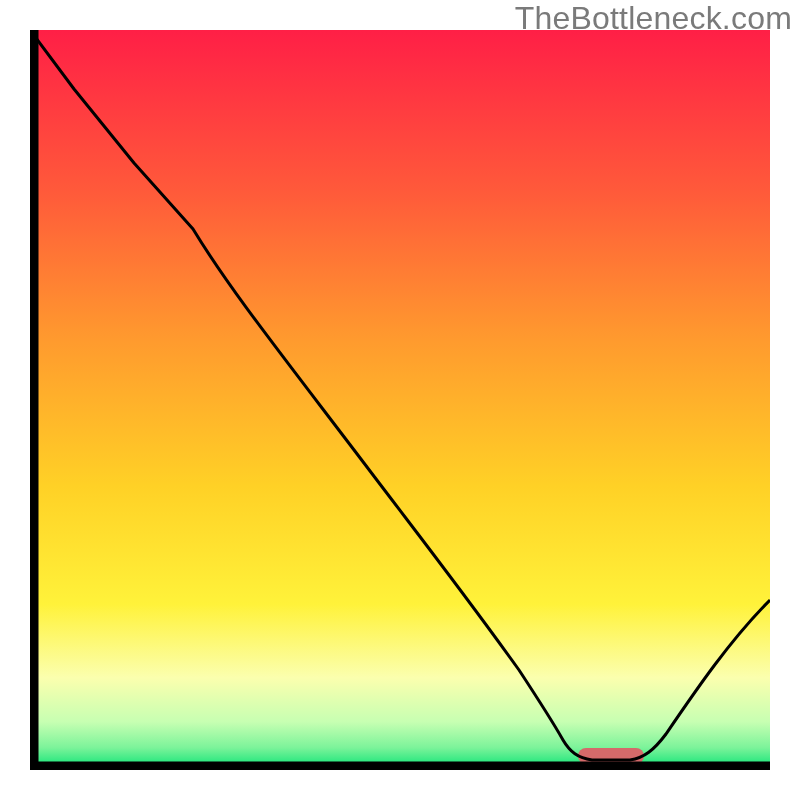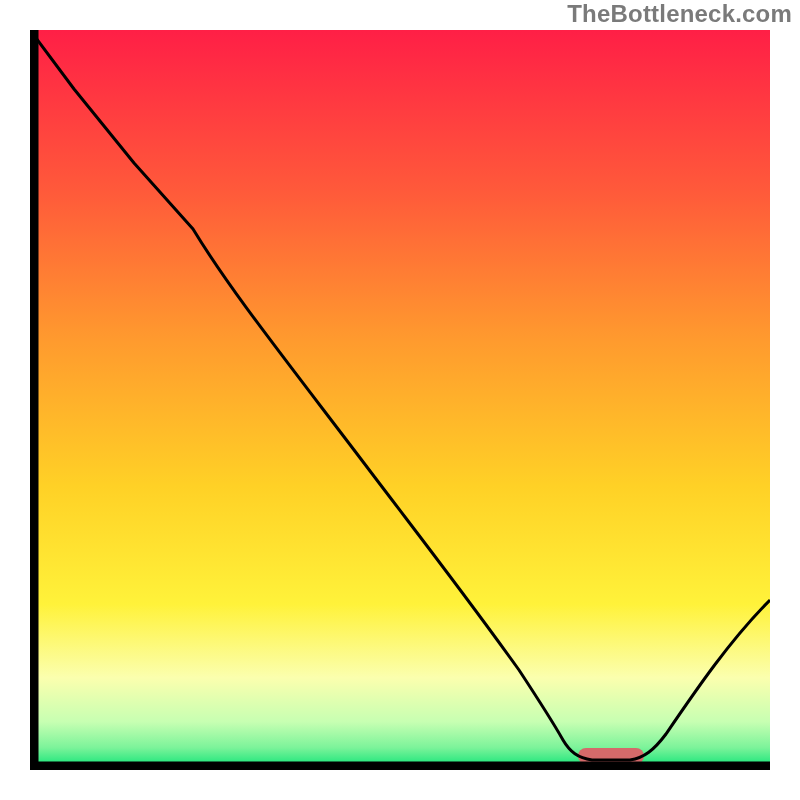--- a/index.html
+++ b/index.html
@@ -8,22 +8,22 @@
     position: relative;
     width: 800px;
     height: 800px;
     background: #fff;
   }
   .watermark {
     position: absolute;
     top: 0;
     right: 8px;
     font-family: Arial, Helvetica, sans-serif;
-    font-size: 24px;
-    font-weight: 700;
+    font-size: 32px;
+    font-weight: 400;
     color: #7a7a7a;
     letter-spacing: 0.2px;
     user-select: none;
   }
   .plot-wrap {
     position: absolute;
     left: 30px;
     top: 30px;
     width: 740px;
     height: 740px;

